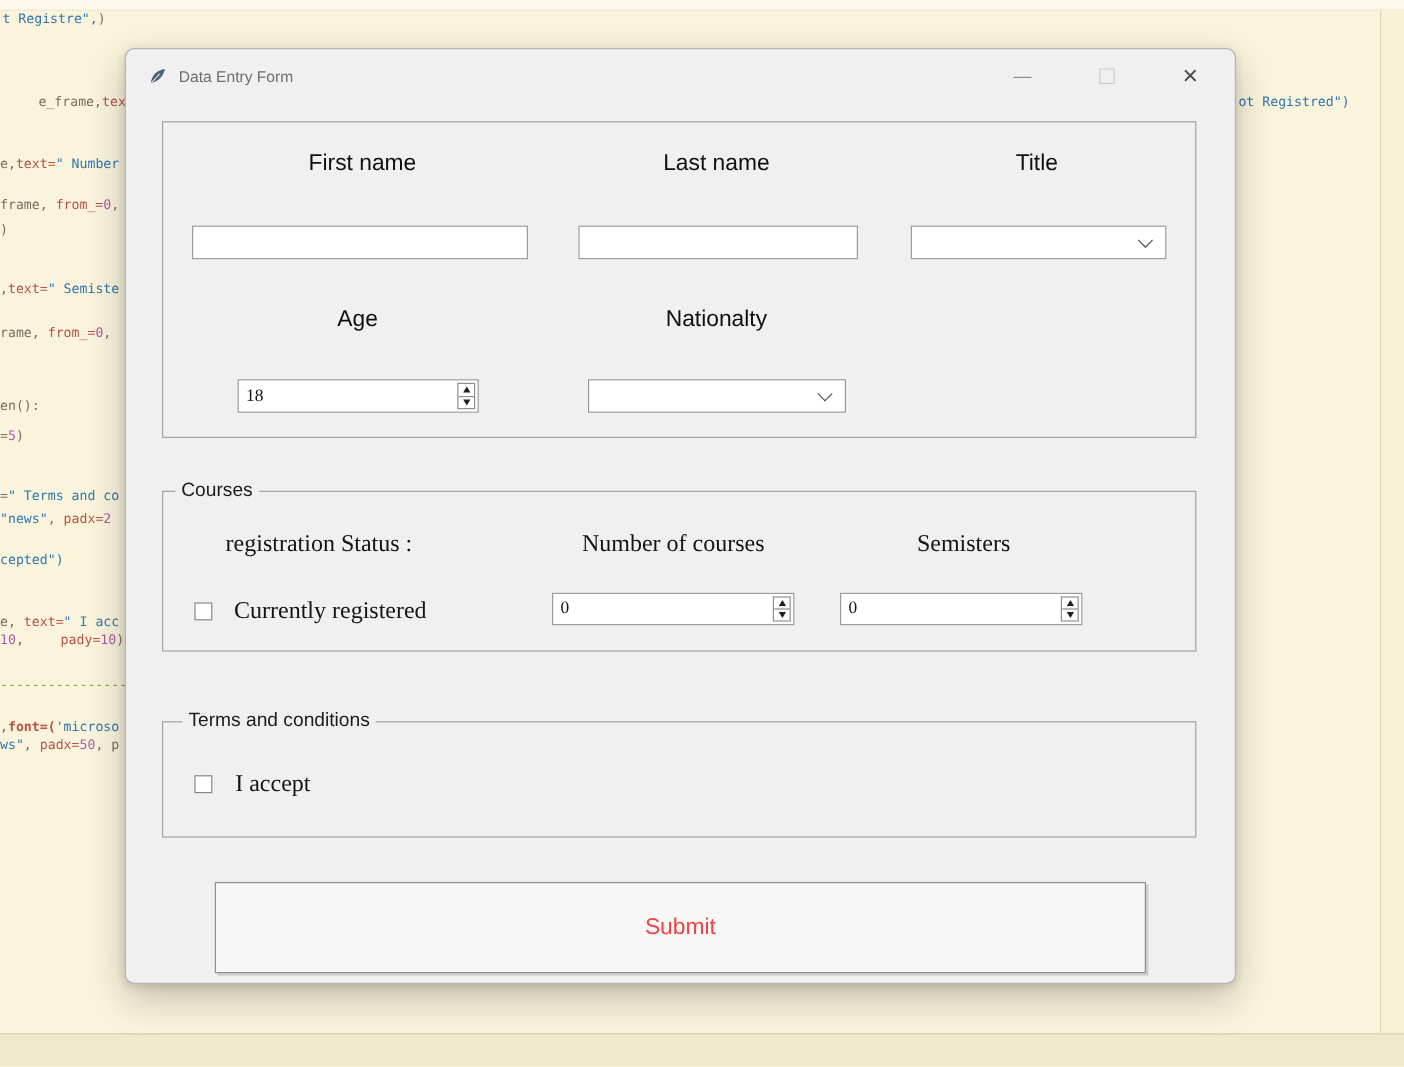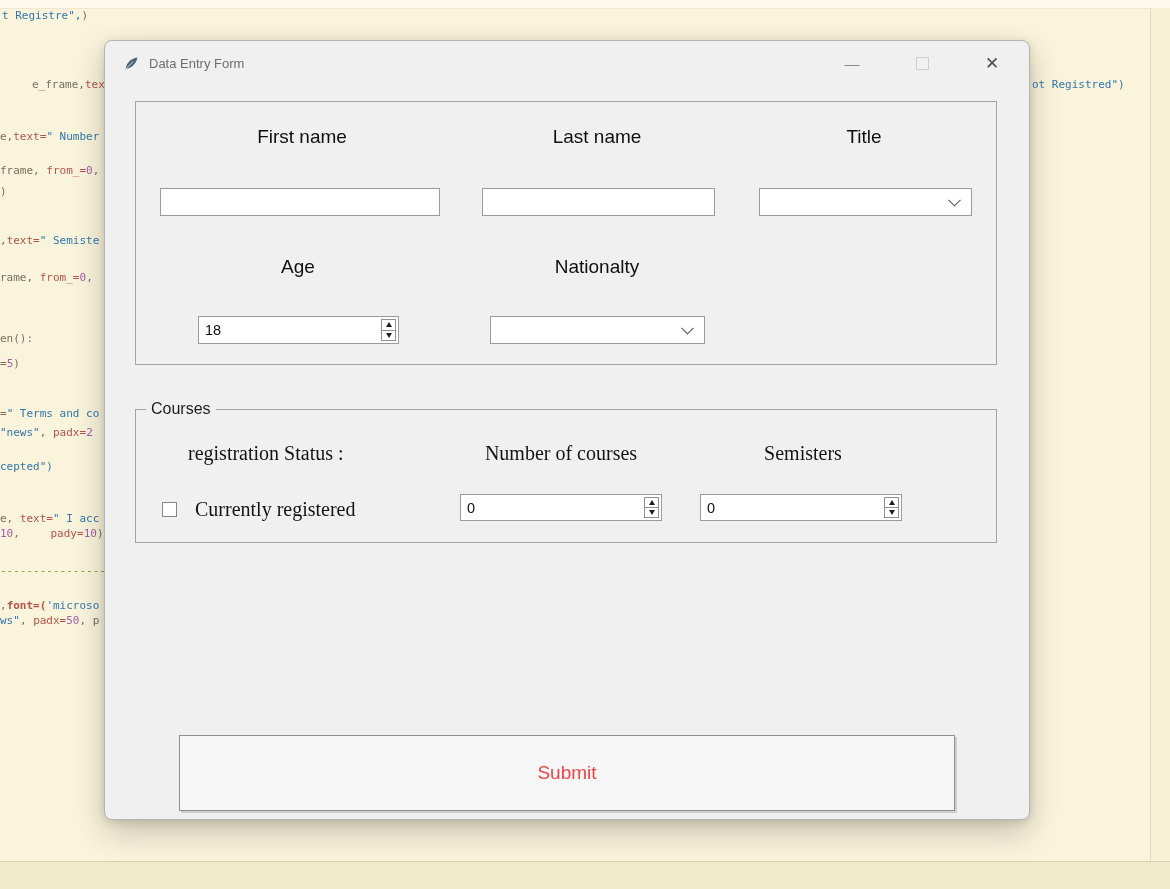--- a/index.html
+++ b/index.html
@@ -50,21 +50,21 @@
     padding:2px 6px; box-sizing:border-box; outline:none; }
 
   .tcombo { position:absolute; background:#fff; border:1px solid #9b9b9b; box-sizing:border-box; }
   .chev { position:absolute; right:12px; top:50%; width:8px; height:8px;
     border-right:1.6px solid #555; border-bottom:1.6px solid #555;
     transform:translateY(-70%) rotate(45deg); }
 
   .tspin { position:absolute; background:#fff; border:1px solid #9b9b9b; box-sizing:border-box; }
   .tspin input { position:absolute; left:0; top:0; width:100%; height:100%;
     border:none; outline:none; padding:0 22px 0 6px; box-sizing:border-box;
-    font-family:Liberation Sans, sans-serif; font-size:14.5px; color:#111; background:transparent; }
+    font-family:Liberation Serif, serif; font-size:14.5px; color:#111; background:transparent; }
   .spin-btns { position:absolute; right:2px; top:2px; bottom:2px; width:15px;
     border:1px solid #8f8f8f; display:flex; flex-direction:column; background:#fff; box-sizing:border-box; }
   .spin-up, .spin-down { flex:1; display:flex; align-items:center; justify-content:center; }
   .spin-up { border-bottom:1px solid #8f8f8f; }
   .tri-up { width:0; height:0; border-left:3.5px solid transparent;
     border-right:3.5px solid transparent; border-bottom:5px solid #1e1e1e; }
   .tri-down { width:0; height:0; border-left:3.5px solid transparent;
     border-right:3.5px solid transparent; border-top:5px solid #1e1e1e; }
 
   .tcheck { position:absolute; width:15px; height:15px; background:#fff;
@@ -184,16 +184,21 @@
           <div class="spin-up">
               <span class="tri-up"></span>
             </div>
           <div class="spin-down">
               <span class="tri-down"></span>
             </div>
         </div>
       </div>
     </div>
 
+    <div class="tframe" style="left:30px; top:560px; width:860px; height:95px;">
+      <span class="legend" style="left:16px;">Terms and conditions</span>
+      <span class="tcheck" style="left:26px; top:44px;"></span>
+      <span class="midlabel" style="left:60px; top:40px;">I accept</span>
+    </div>
 
     <button class="submit-btn">Submit</button>
   </div>
 </div>
 
 </body></html>

